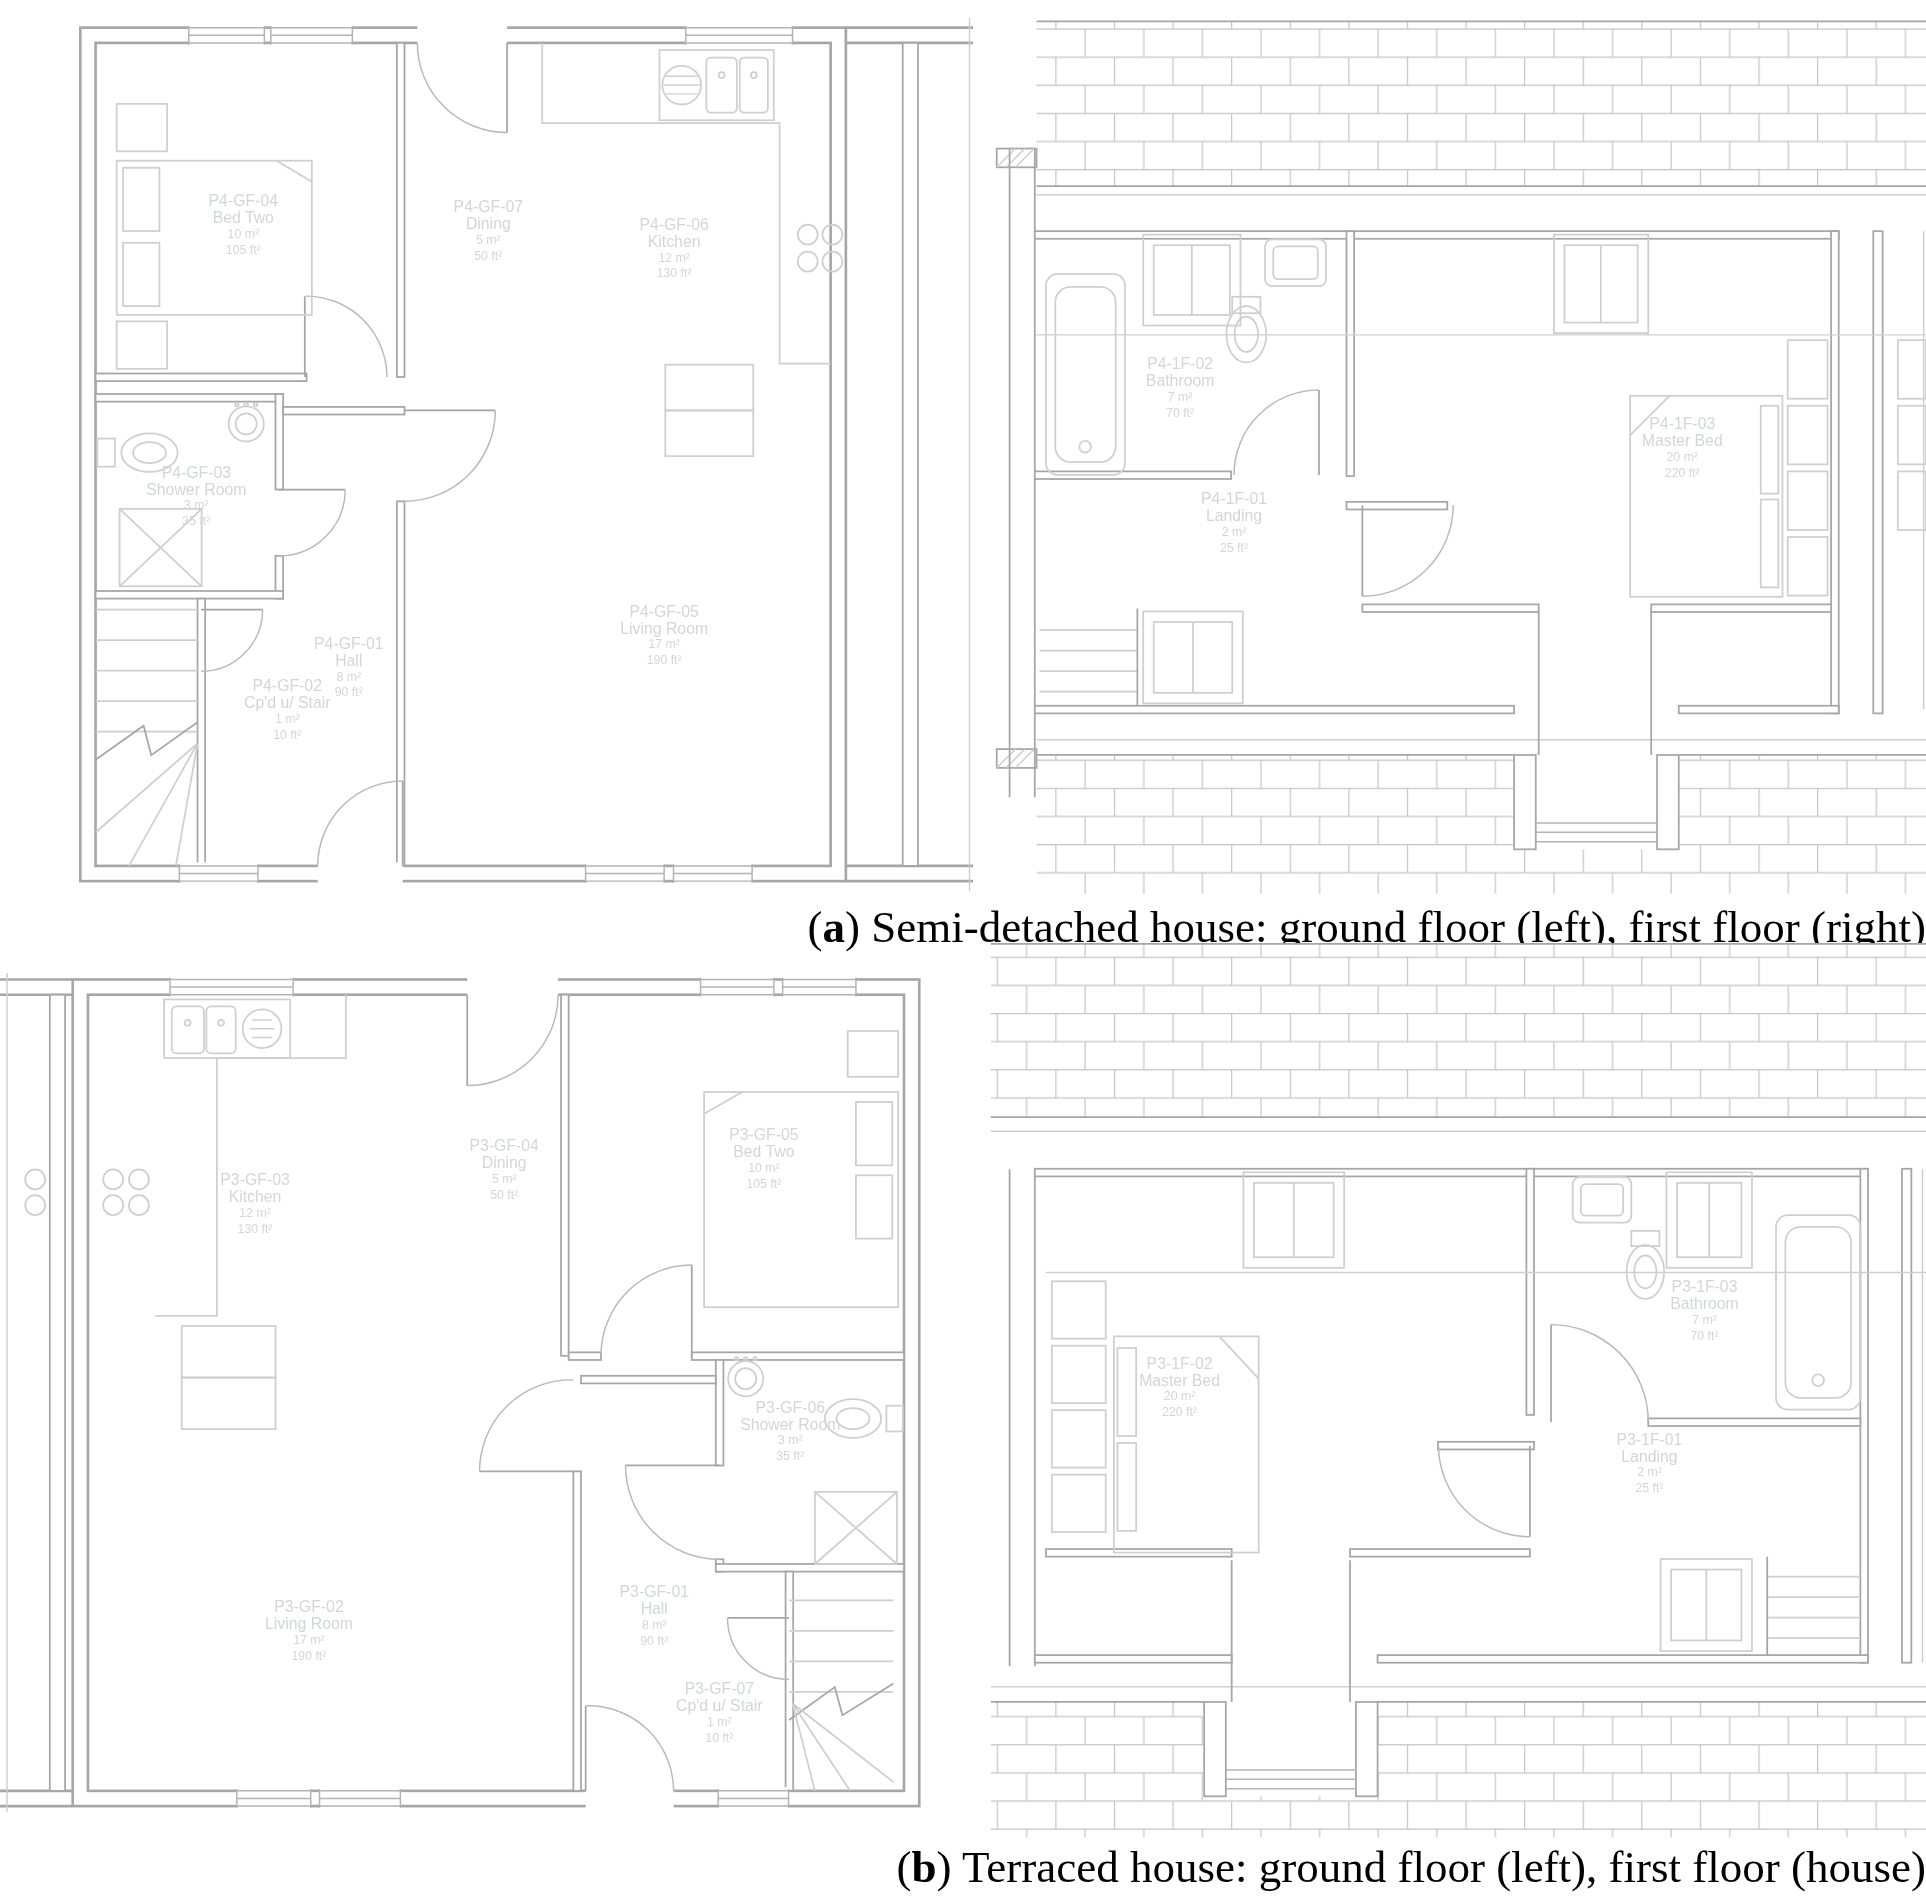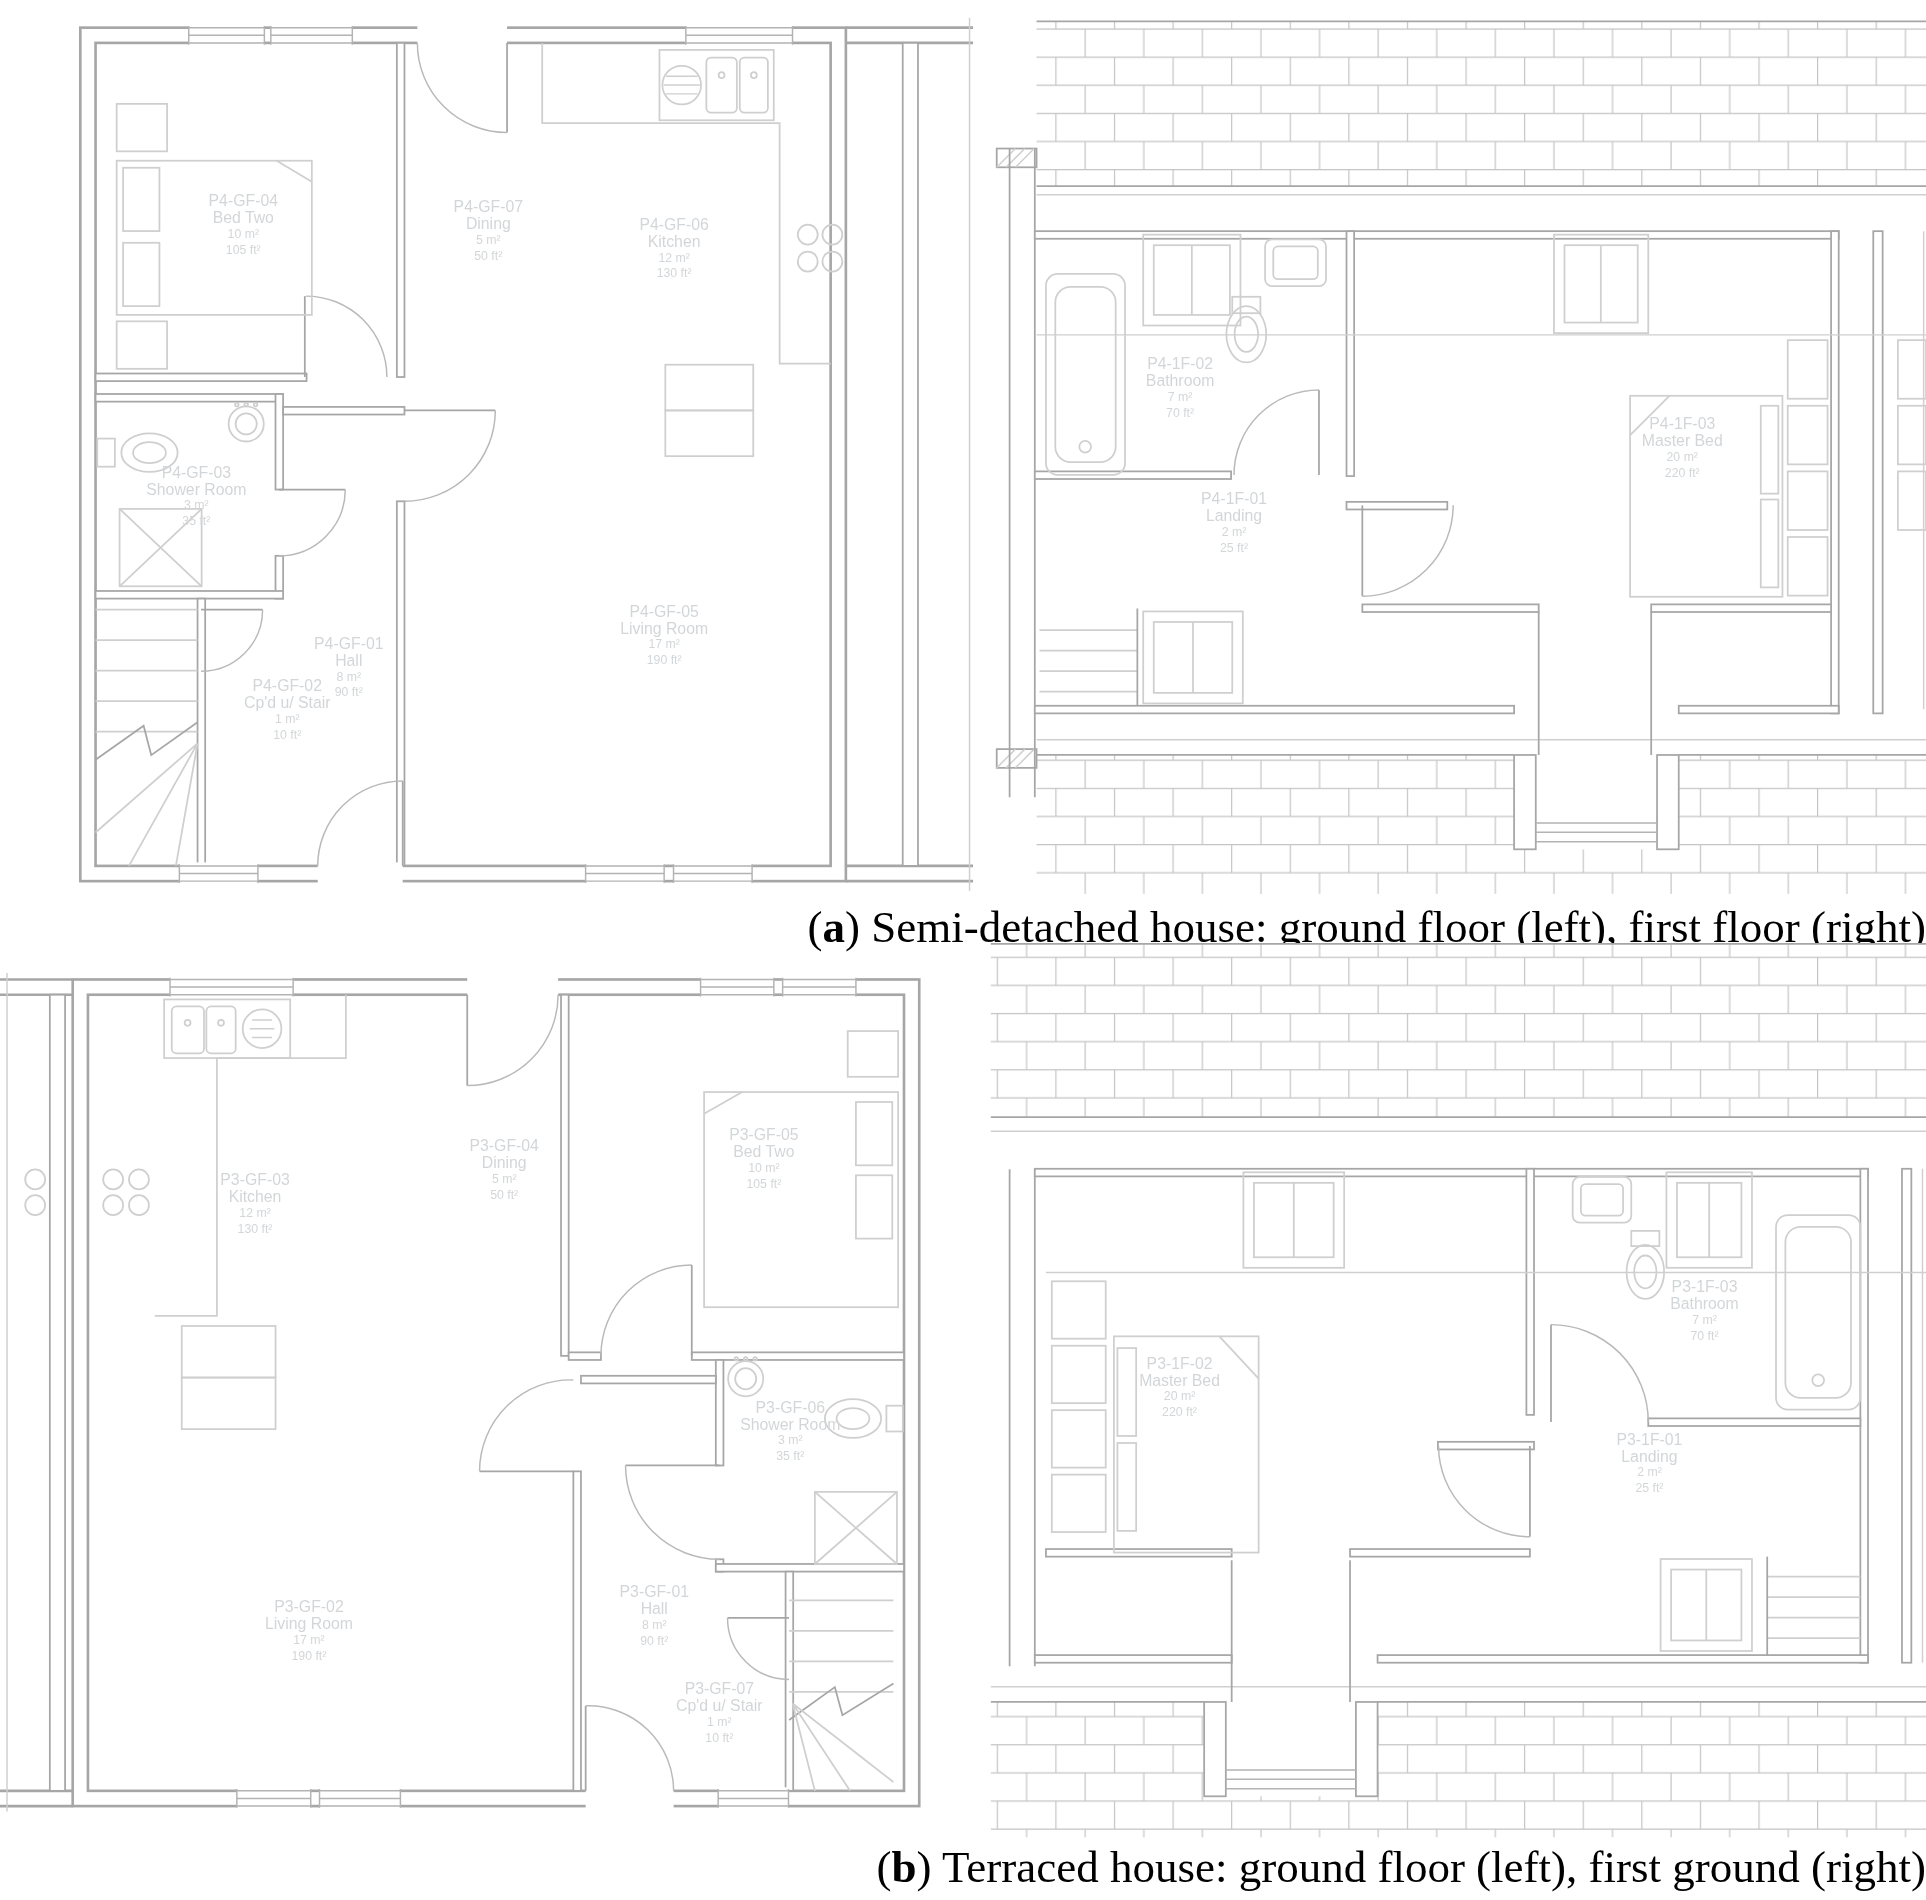--- a/index.html
+++ b/index.html
@@ -480,16 +480,16 @@
     <text class="l2" y="81">70 ft²</text>
   </g>
   <g class="rlabel" transform="translate(2814,2465)">
     <text class="l1" y="0">P3-1F-01</text>
     <text class="l1" y="29">Landing</text>
     <text class="l2" y="54">2 m²</text>
     <text class="l2" y="81">25 ft²</text>
   </g>
 </svg>
 
-<div class="caption" style="top:1841px"><span>(</span><b>b</b><span>)</span><span> Terraced house: ground floor (left), first ground (right)</span></div>
+<div class="caption" style="top:1841px"><span>(</span><b>b</b><span>)</span><span> Terraced house: ground floor (left), first floor (house)</span></div>
 
 </div>
 
 
 </body></html>

